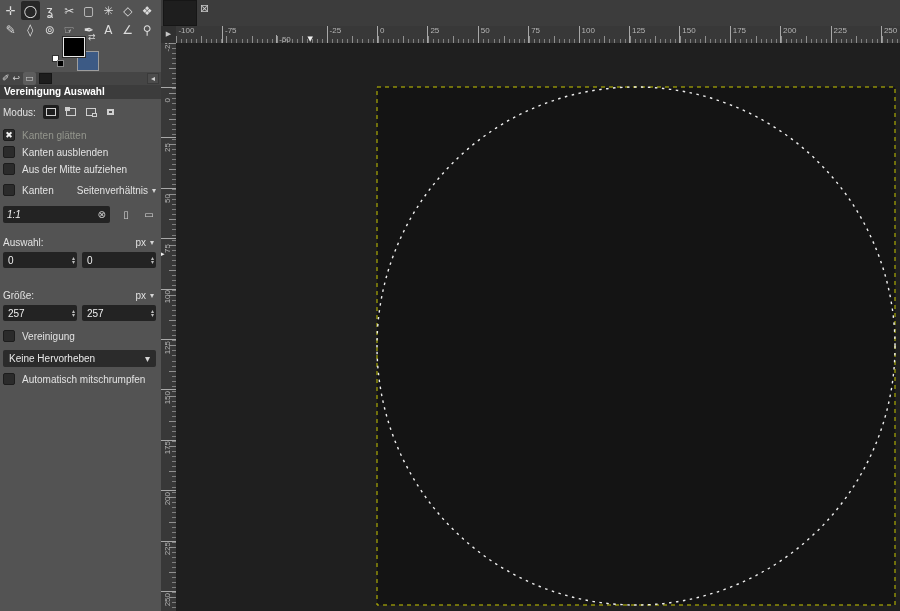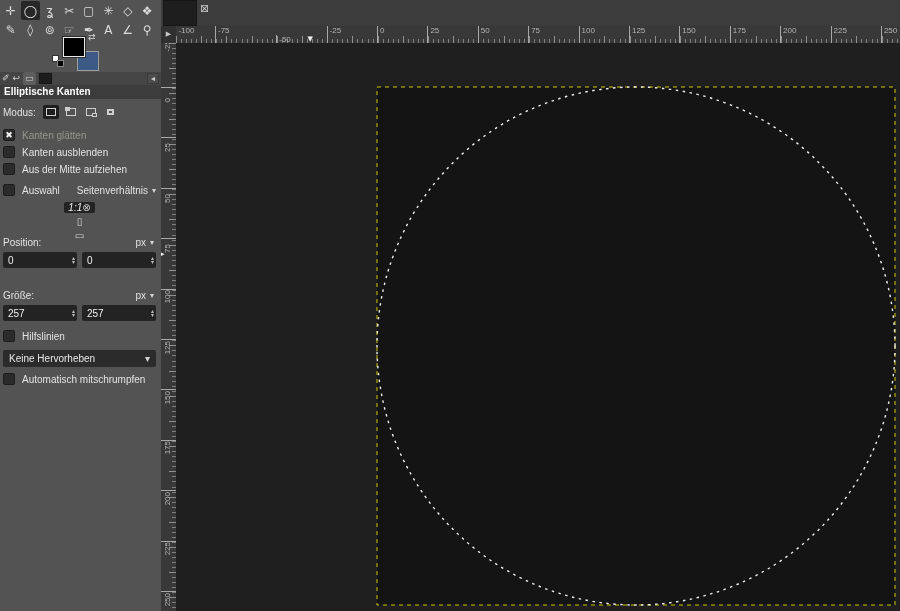--- a/index.html
+++ b/index.html
@@ -53,21 +53,21 @@
   .m-int { width:7px; height:6px; border:2px solid #cfcfcf; }
 
   .cb-row { margin-top:5px; height:12px; gap:7px; }
   .cb { width:12px; height:12px; background:#2b2b2b; border:1px solid #1c1c1c; border-radius:2px;
         display:flex; align-items:center; justify-content:center; color:#f2f2f2; font-size:9px; line-height:1; }
 
   #fixed-row { margin-top:8px; height:14px; gap:7px; }
   #fixed-dd { margin-left:auto; display:flex; align-items:center; gap:4px; color:#e2e2e2; font-size:10px; }
   .chev { font-size:8px; color:#d5d5d5; }
 
-  #ratio-row { margin-top:5px; height:25px; gap:3px;flex-direction:column; }
+  #ratio-row { margin-top:5px; height:25px; gap:9px; }
   #ratio-entry { flex:1; height:17px; background:#232323; border-radius:2px; display:flex; align-items:center;
                  padding:0 4px; color:#efefef; font-size:10px; font-style:italic; }
   #ratio-clear { margin-left:auto; font-style:normal; font-size:10px; color:#cccccc; }
   .pg-btn { width:14px; height:14px; display:flex; align-items:center; justify-content:center;
             color:#d5d5d5; font-size:10px; }
 
   .unit-row { margin-top:9px; height:12px; }
   .unit-dd { margin-left:auto; display:flex; align-items:center; gap:4px; color:#e2e2e2; font-size:10px; padding-right:2px; }
 
   .spin-row { margin-top:4px; height:16px; gap:5px; }
@@ -150,21 +150,21 @@
   </div>
 
   <div id="dock-header">
     <span class="dock-ic icon">✐</span>
     <span class="dock-ic icon">↩</span>
     <span class="dock-ic icon active">▭</span>
     <span id="dock-thumb"></span>
     <span id="dock-menu" class="icon">◂</span>
   </div>
 
-  <div id="opts-title">Elliptische Kanten</div>
+  <div id="opts-title">Vereinigung Auswahl</div>
 
   <div id="opts">
     <div class="row" id="mode-row">
       <span class="lbl" style="margin-right:3px">Modus:</span>
       <span class="mode-btn sel">
           <span class="mrect"></span>
         </span>
       <span class="mode-btn">
           <span class="mrect m-add">
             <span class="sub"></span>
@@ -188,38 +188,38 @@
       <span class="cb"></span>
       <span class="lbl">Kanten ausblenden</span>
     </div>
     <div class="row cb-row">
       <span class="cb"></span>
       <span class="lbl">Aus der Mitte aufziehen</span>
     </div>
 
     <div class="row" id="fixed-row">
       <span class="cb"></span>
-      <span class="lbl">Auswahl</span>
+      <span class="lbl">Kanten</span>
       <span id="fixed-dd">
         <span>Seitenverhältnis</span>
         <span class="chev icon">▾</span>
       </span>
     </div>
 
     <div class="row" id="ratio-row">
       <span id="ratio-entry">
         <span>1:1</span>
         <span id="ratio-clear" class="icon">⊗</span>
       </span>
       <span class="pg-btn icon">▯</span>
       <span class="pg-btn icon">▭</span>
     </div>
 
     <div class="row unit-row">
-      <span class="lbl">Position:</span>
+      <span class="lbl">Auswahl:</span>
       <span class="unit-dd">
         <span>px</span>
         <span class="chev icon">▾</span>
       </span>
     </div>
     <div class="row spin-row">
       <span class="spin">
         <span class="val">0</span>
         <span class="arr icon">
             <span>▴</span>
@@ -254,21 +254,21 @@
         <span class="val">257</span>
         <span class="arr icon">
             <span>▴</span>
             <span>▾</span>
           </span>
       </span>
     </div>
 
     <div class="row cb-row" style="margin-top:9px">
       <span class="cb"></span>
-      <span class="lbl">Hilfslinien</span>
+      <span class="lbl">Vereinigung</span>
     </div>
 
     <div id="guides-dd">
       <span>Keine Hervorheben</span>
       <span class="chev icon">▾</span>
     </div>
 
 
     <div class="row cb-row" style="margin-top:6px">
       <span class="cb"></span>
@@ -279,21 +279,21 @@
 
 <div id="tab-strip">
   <div id="image-tab"></div>
   <span id="tab-close" class="icon">⊠</span>
 </div>
 
 <div id="ruler-corner" class="icon">▶</div>
 <div id="ruler-h">
   <span id="marker-h" class="icon" style="left: 131.485px;">▼</span>
 <span class="rlab-h" style="left: -0.56px;">-100</span>
-    <span class="rlab-h" style="left: 39px;">-75</span>
+    <span class="rlab-h" style="left: 46px;">-75</span>
     <span class="rlab-h" style="left: 100.22px; margin-top: 9px;">-50</span>
     <span class="rlab-h" style="left: 150.61px;">-25</span>
     <span class="rlab-h" style="left: 201px;">0</span>
     <span class="rlab-h" style="left: 251.39px;">25</span>
     <span class="rlab-h" style="left: 301.78px;">50</span>
     <span class="rlab-h" style="left: 352.17px;">75</span>
     <span class="rlab-h" style="left: 402.56px;">100</span>
     <span class="rlab-h" style="left: 452.95px;">125</span>
     <span class="rlab-h" style="left: 503.34px;">150</span>
     <span class="rlab-h" style="left: 553.73px;">175</span>

